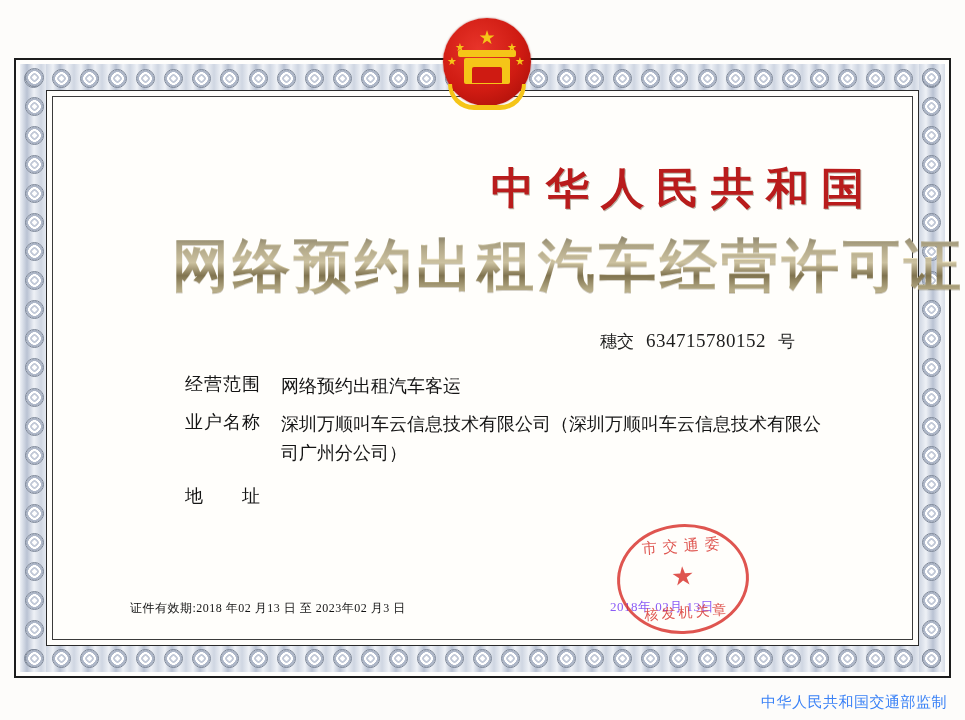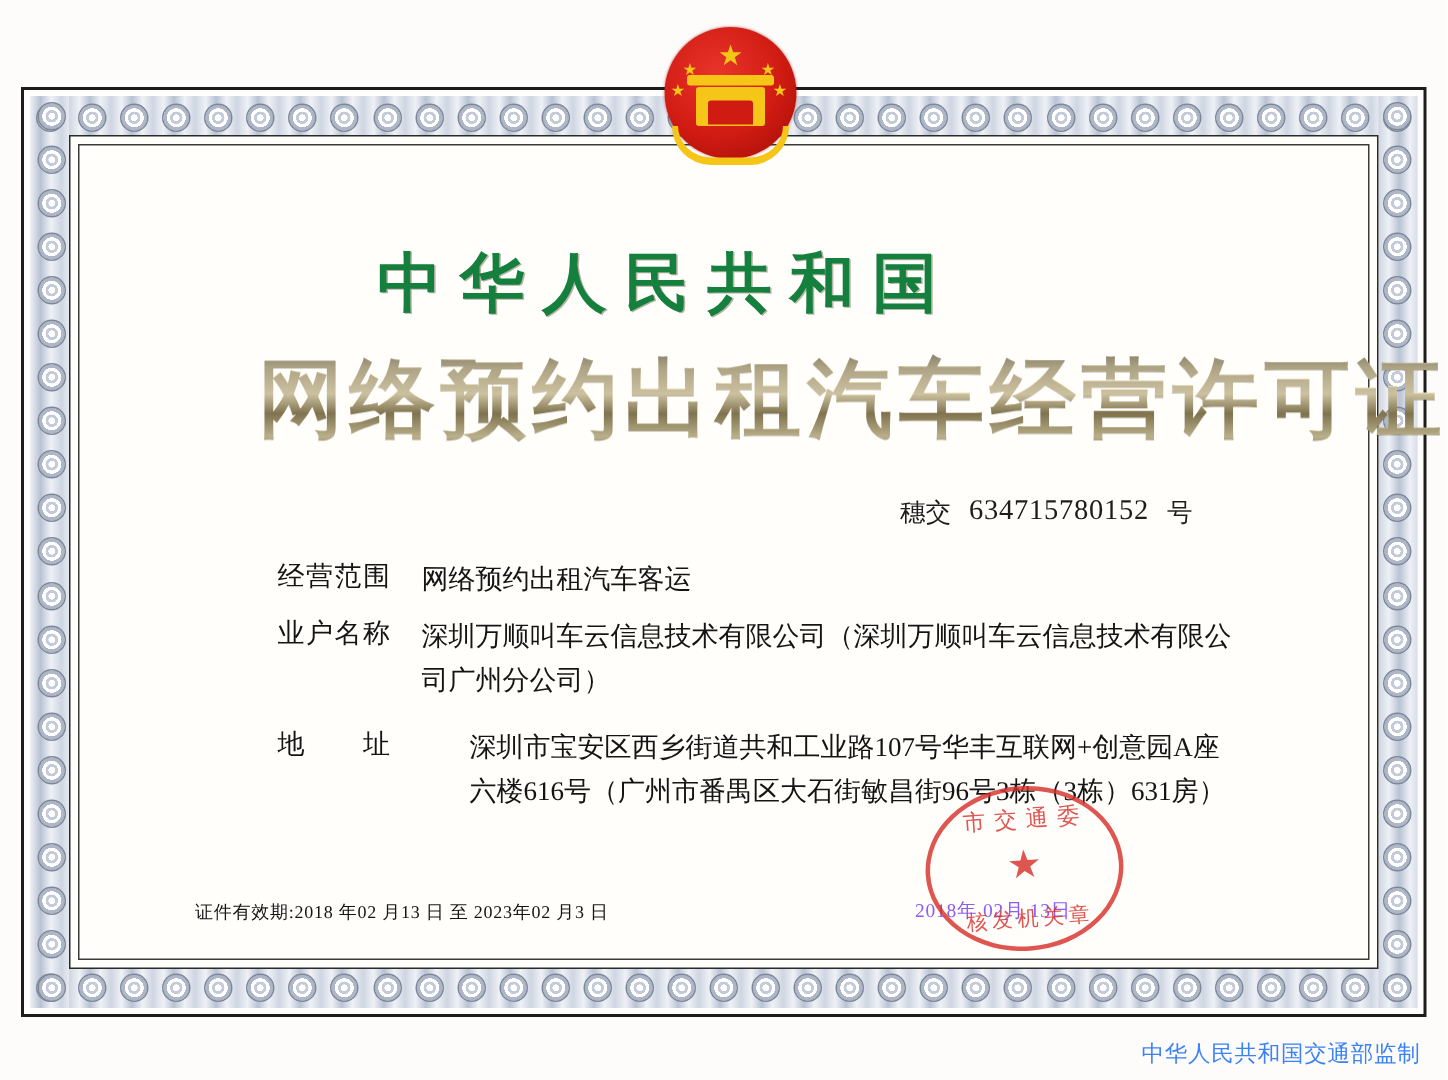--- a/index.html
+++ b/index.html
@@ -169,27 +169,27 @@
     border-right: 4px solid #f5c518;
     box-sizing: border-box;
   }
 
   
   .title1 {
     position: absolute;
     left: 0;
     top: 160px;
     width: 876px;
-    text-align: center;
+    text-align: right;
     font-family: "Liberation Serif", serif;
     font-weight: bold;
     font-size: 43px;
     letter-spacing: 12px;
     text-indent: 12px;
-    color: #15803d;
+    color: #b91c1c;
     text-shadow: 1px 1px 0 #b9b3a6;
   }
   .title2 {
     position: absolute;
     left: 0;
     top: 228px;
     width: 965px;
     text-align: right;
     font-family: "Liberation Serif", serif;
     font-weight: bold;
@@ -481,21 +481,20 @@
     <div class="row">
       <div class="label">经营范围</div>
       <div class="value">网络预约出租汽车客运</div>
     </div>
     <div class="row">
       <div class="label">业户名称</div>
       <div class="value">深圳万顺叫车云信息技术有限公司（深圳万顺叫车云信息技术有限公司广州分公司）</div>
     </div>
     <div class="row address">
       <div class="label">地　　址</div>
-      <div class="value">深圳市宝安区西乡街道共和工业路107号华丰互联网+创意园A座六楼616号（广州市番禺区大石街敏昌街96号3栋（3栋）631房）</div>
     </div>
   </div>
 
   <div class="validity">
     <span>证件有效期:</span><span>2018</span>
     <span>年</span><span>02</span>
     <span>月</span><span>13</span>
     <span>日</span>
     <span>至</span>
     <span>2023</span><span>年</span><span>02</span>

